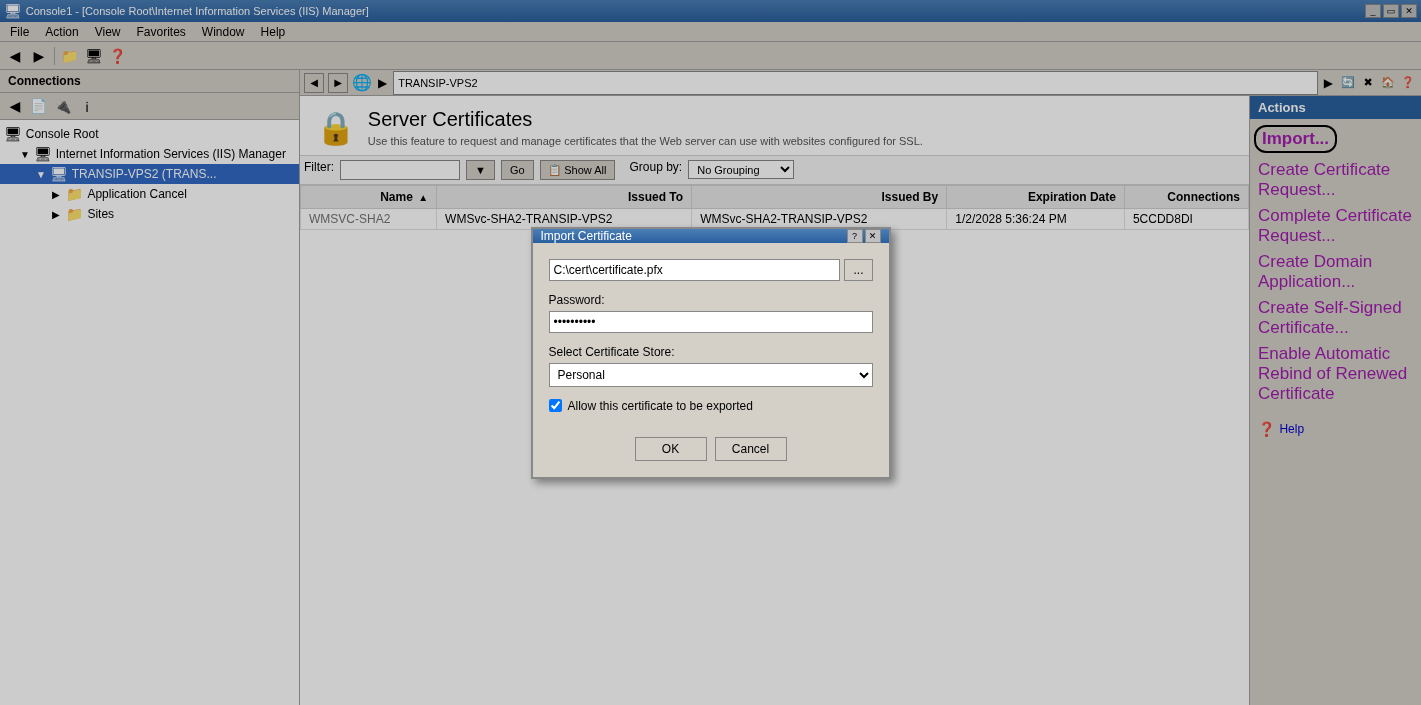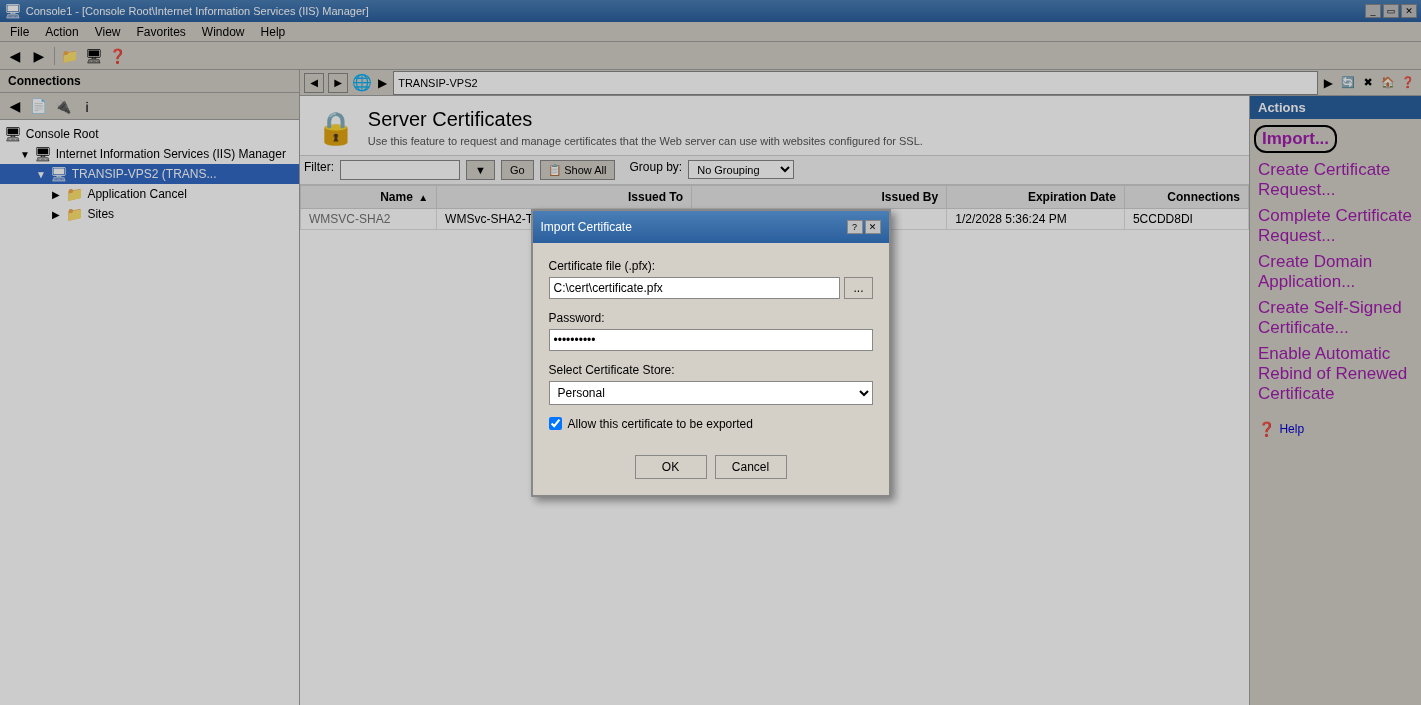--- a/index.html
+++ b/index.html
@@ -273,21 +273,21 @@
     }
     .modal-dialog {
       background: #d4d0c8;
       border: 2px solid #888;
       box-shadow: 4px 4px 8px rgba(0,0,0,0.4);
       width: 360px;
     }
     .modal-title-bar {
       background: linear-gradient(to bottom, #4a7eb5, #2a5f9e);
       color: white;
-      padding: 9px 8px;
+      padding: 0 8px;
       display: flex;
       align-items: center;
       justify-content: space-between;
       font-size: 12px;
       gap: 11px;
     }
     .modal-title-controls { display: flex; gap: 2px; }
     .modal-title-btn {
       width: 16px; height: 14px;
       background: #c0c0c0;
@@ -558,21 +558,20 @@
       <span>Import Certificate</span>
       <div class="modal-title-controls">
         <div class="modal-title-btn">?</div>
         <div class="modal-title-btn">✕</div>
       </div>
     </div>
 
     <div class="modal-body">
 
       <div class="modal-field">
-        <label class="modal-label">Certificate file (.pfx):</label>
         <div class="modal-input-row">
           <input class="modal-text-input" type="text" value="C:\cert\certificate.pfx" style="">
           <button class="modal-browse-btn">...</button>
         </div>
       </div>
 
       <div class="modal-field">
         <label class="modal-label">Password:</label>
         <input class="modal-password-input" type="password" value="aaaaaaaaaa" style="">
       </div>

